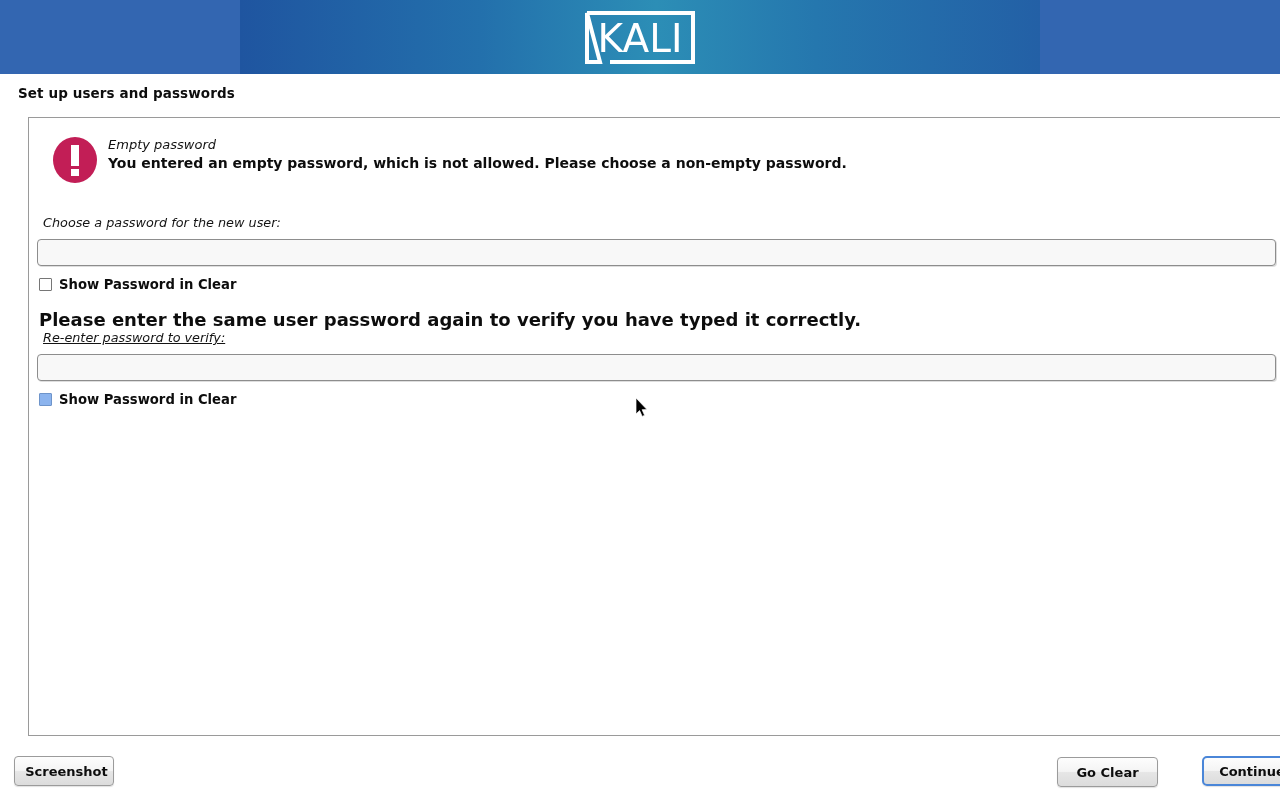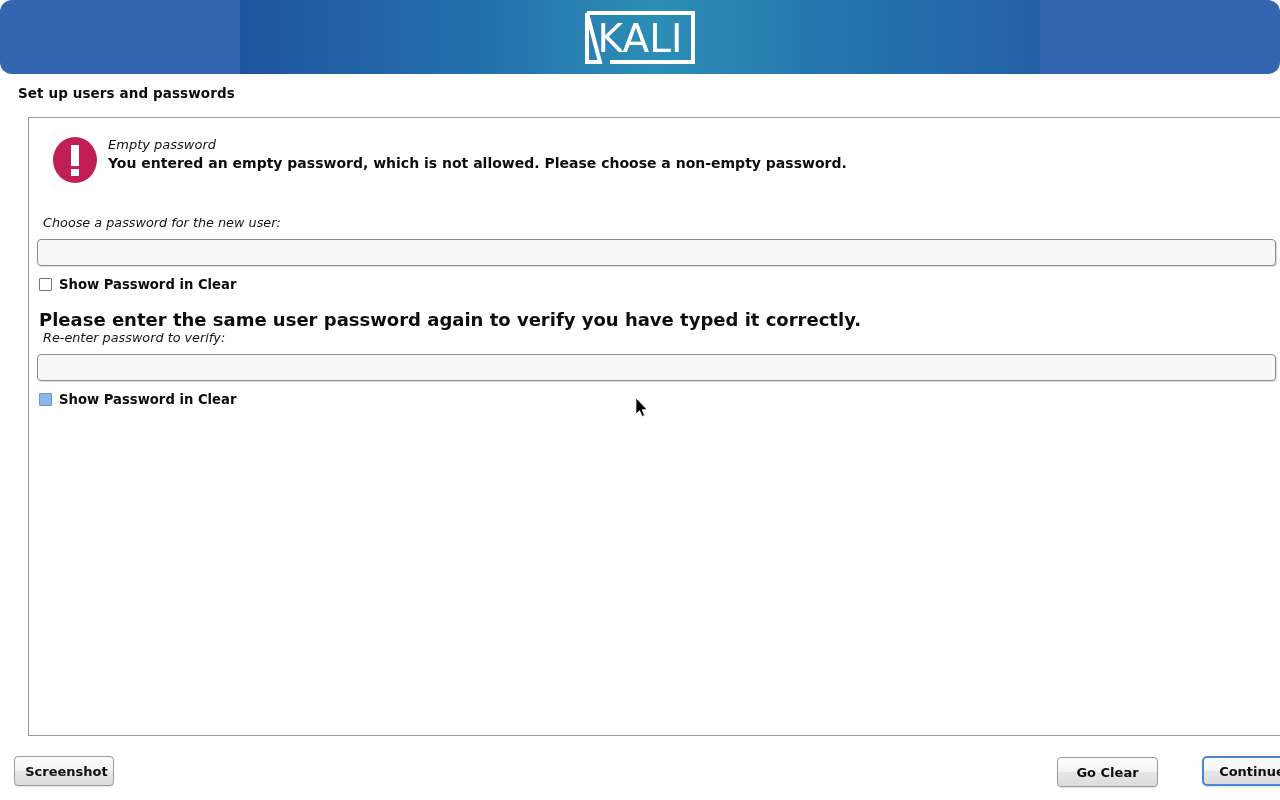--- a/index.html
+++ b/index.html
@@ -22,21 +22,20 @@
   }
 
   
   .banner {
     position: absolute;
     top: 0; left: 0;
     width: 1280px;
     height: 74px;
     background: #3366b1;
     overflow: hidden;
-    border-radius: 12px;
   }
   .banner-gradient {
     position: absolute;
     top: 0;
     left: 240px;
     width: 800px;
     height: 74px;
     background: linear-gradient(to right,
         #1f55a0 0%,
         #2370ac 30%,
@@ -123,21 +122,21 @@
     white-space: nowrap;
   }
   .field-label {
     position: absolute;
     font-size: 12.8px;
     font-style: italic;
     color: #141414;
     white-space: nowrap;
   }
   .label-1 { left: 14px; top: 97px; }
-  .label-2 { left: 14px; top: 212px; }
+  .label-2 { left: 14px; top: 212px; text-decoration: underline; }
 
   .verify-note {
     position: absolute;
     left: 10px;
     top: 191px;
     font-size: 18px;
     font-weight: bold;
     color: #0d0d0d;
     white-space: nowrap;
   }

